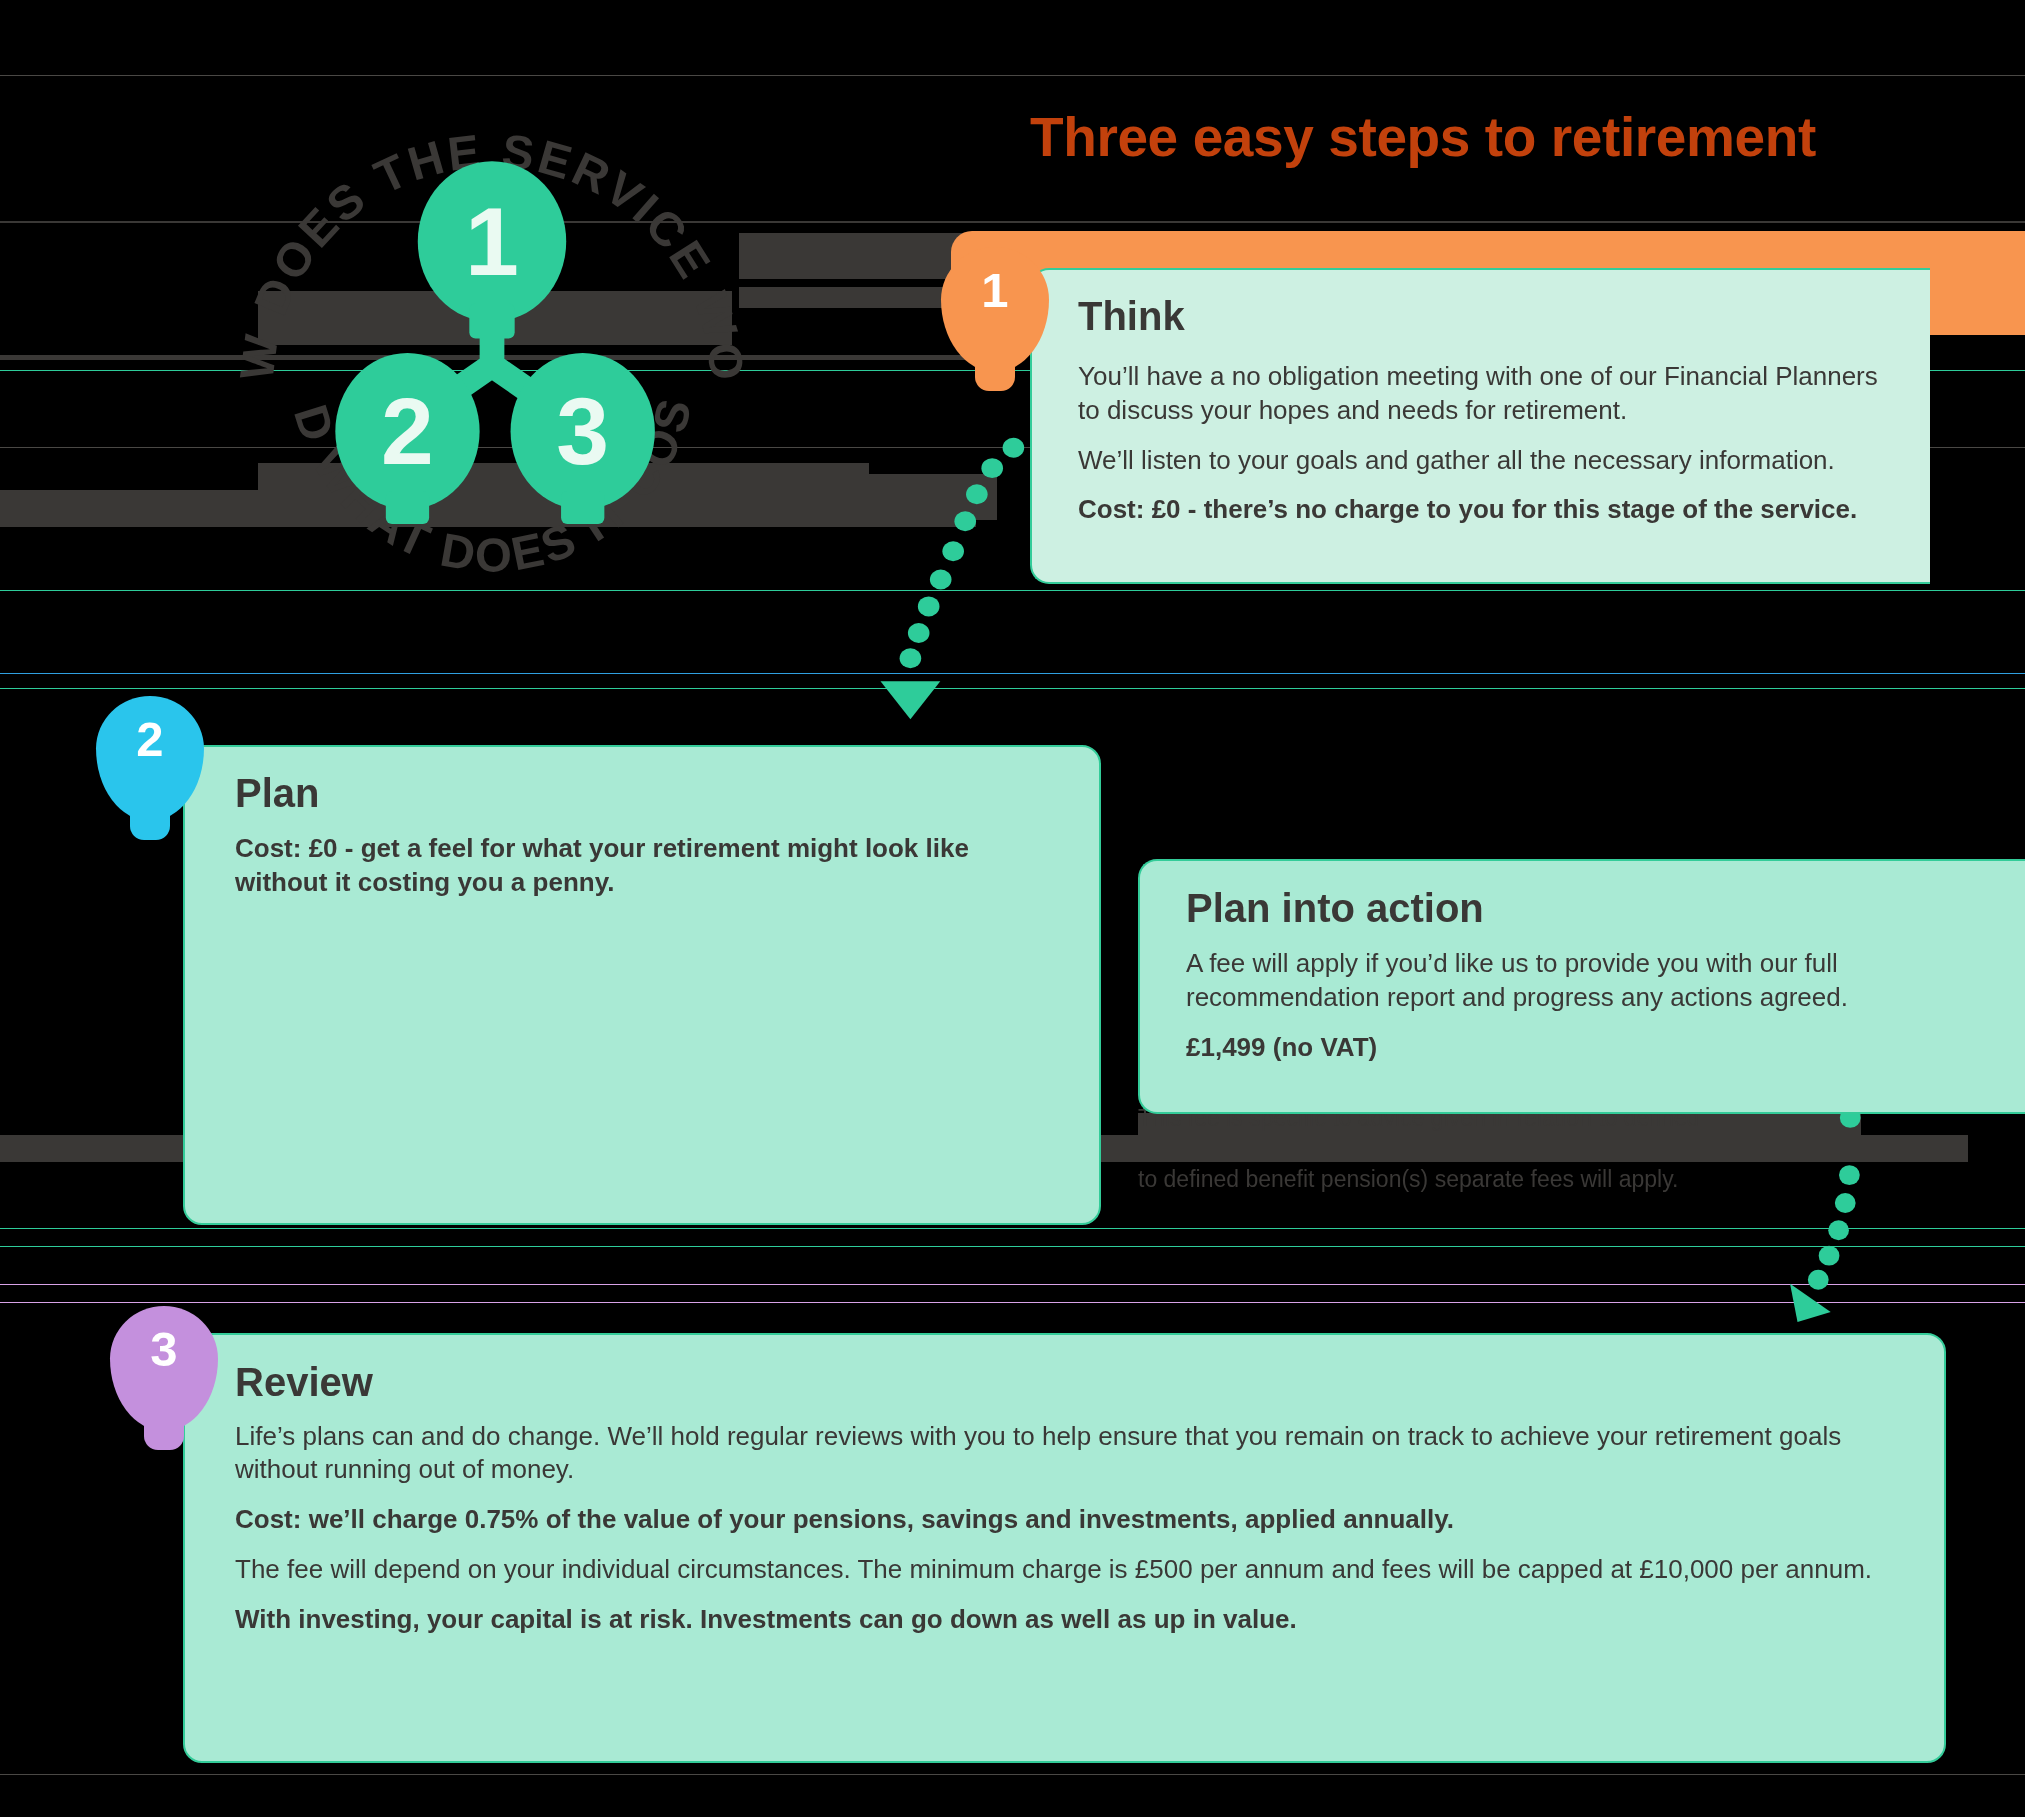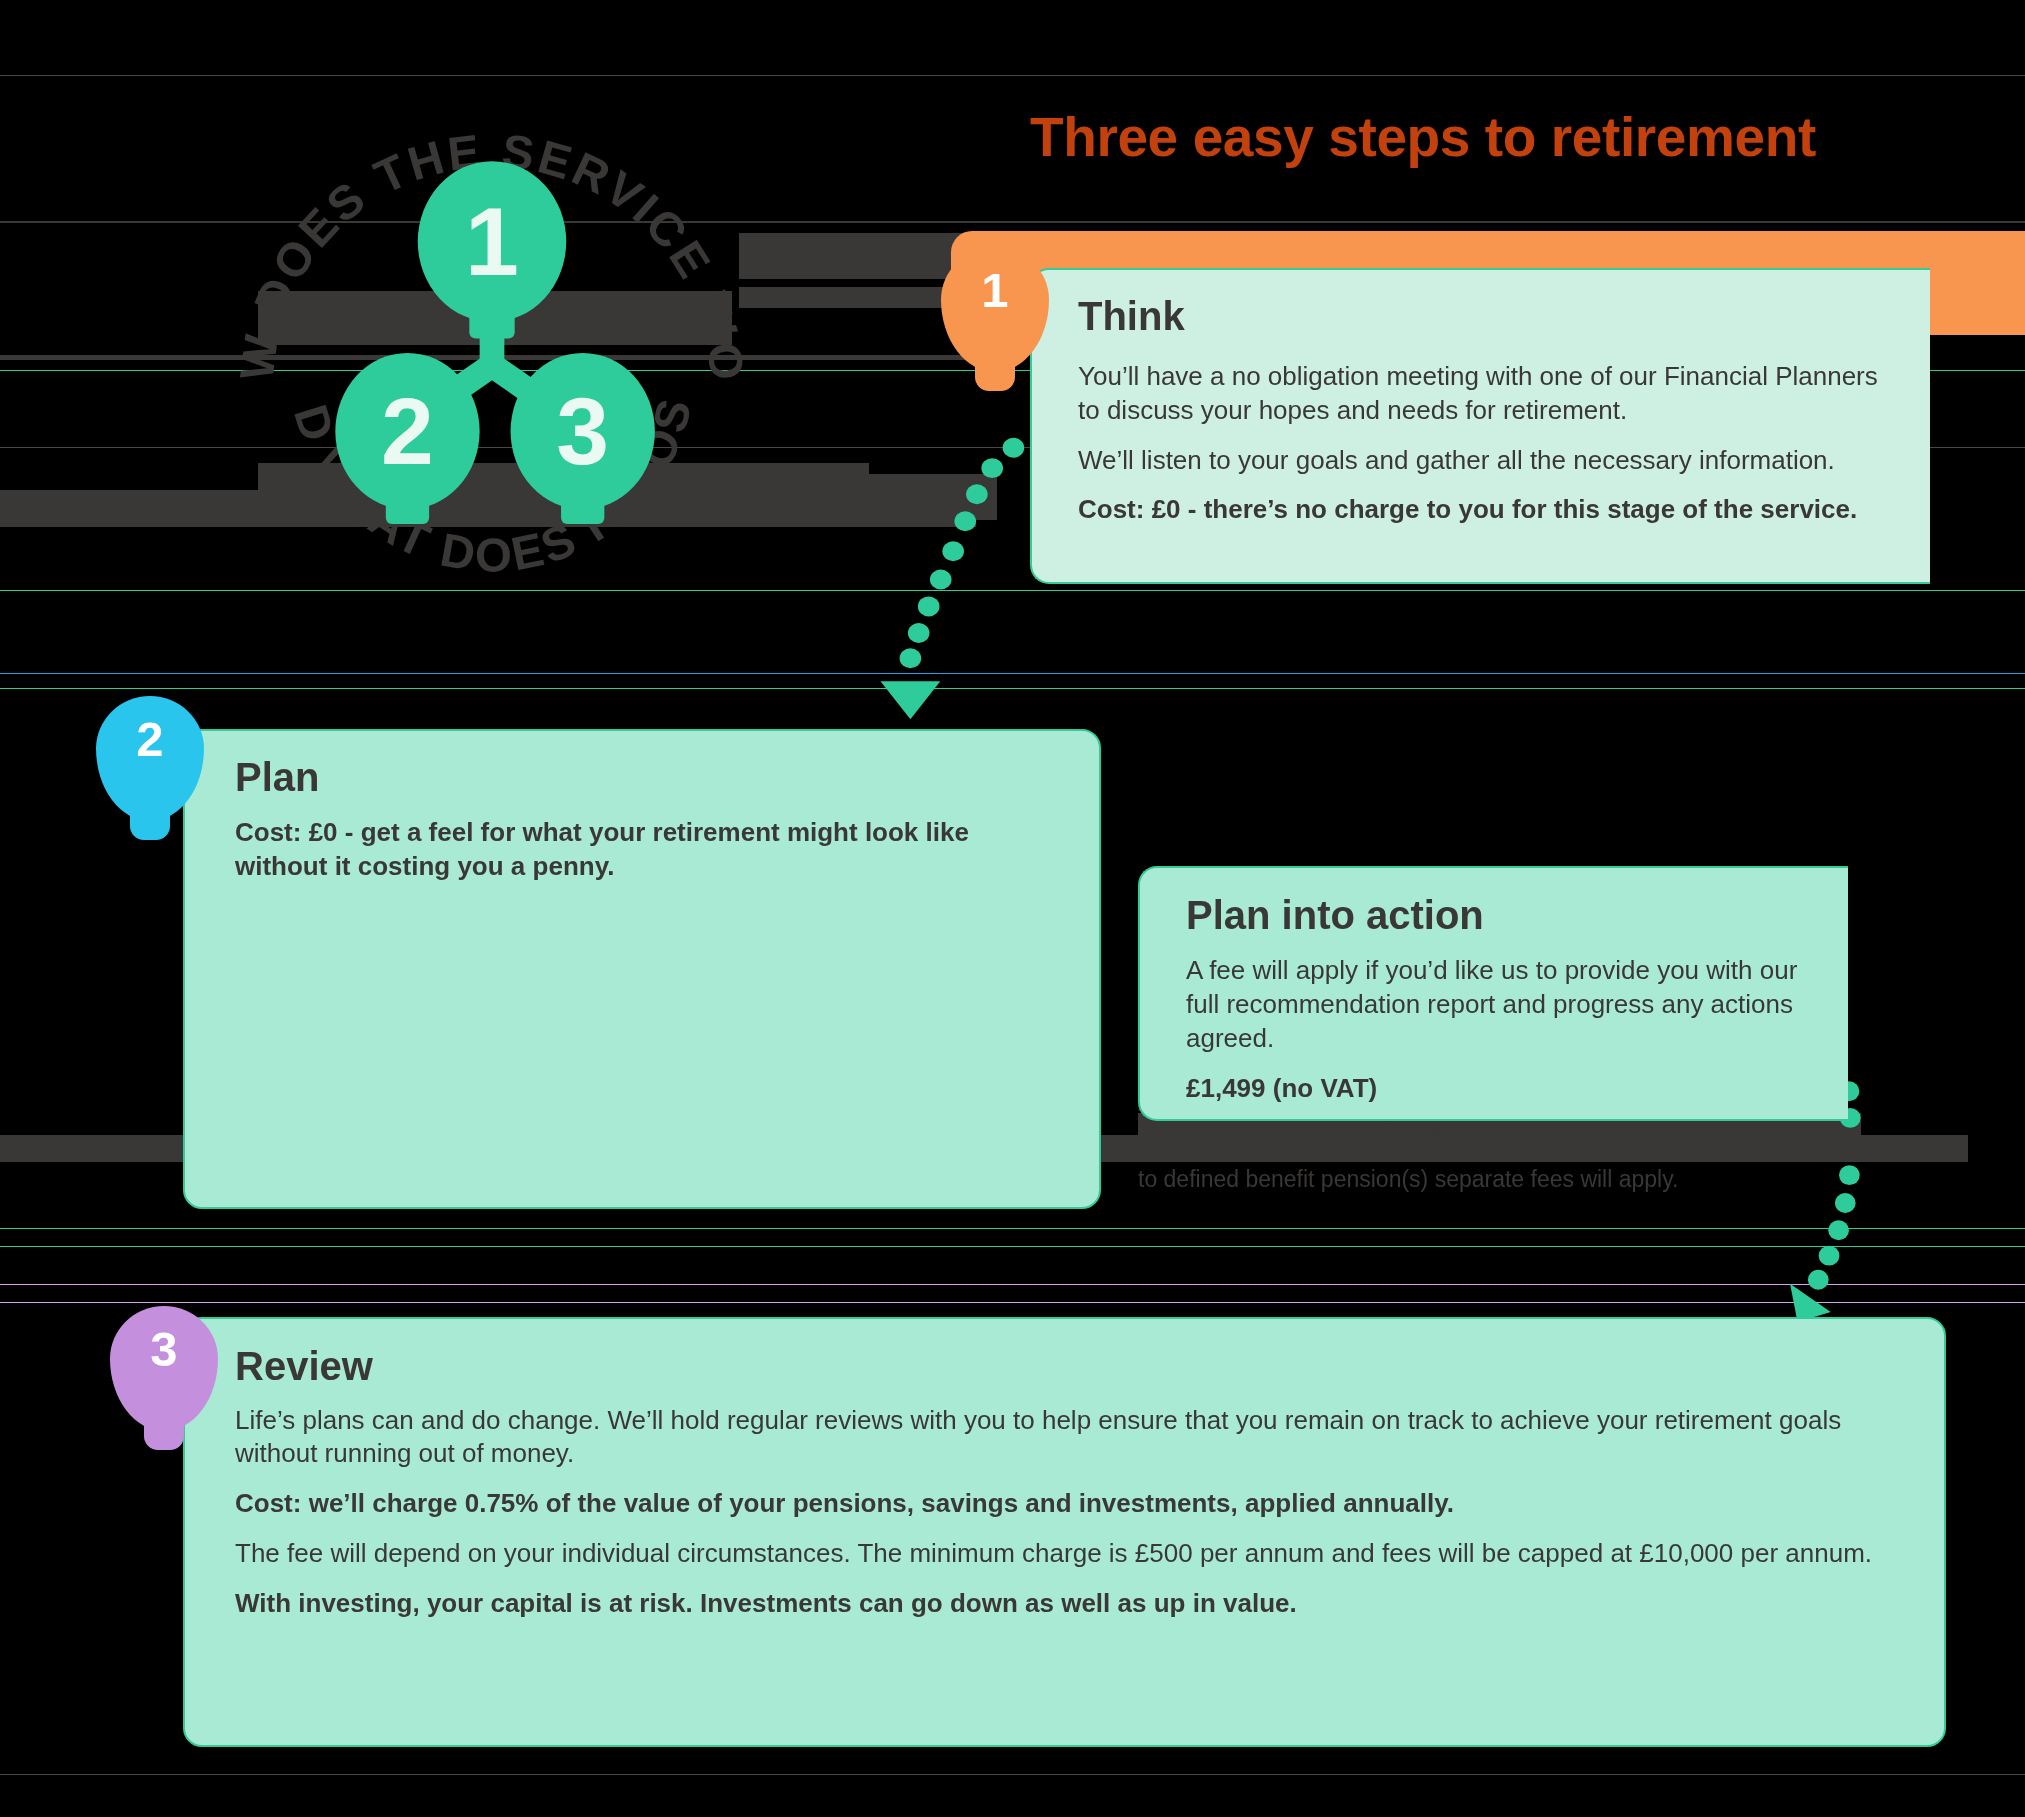--- a/index.html
+++ b/index.html
@@ -104,34 +104,34 @@
   }
 
   
   .card {
     position: absolute;
     border-radius: 19px;
     border: 2.9px solid #33CC99;
     z-index: 20;
   }
   .card.pale  { background: #CDF0E2; }
-  .card.mint  { background: #A9EAD4; }
+  .card.mint  { background: #A9EAD4; margin-top: 16px; }
 
   #card-think {
     left: 1030px; top: 268px; width: 900px; height: 316px;
     border-right: none;
     border-radius: 19px 0 0 19px;
     padding: 25px 46px 16.6px 46px;
   }
   #card-plan {
     left: 183px; top: 729px; width: 918px; height: 480px;
     padding: 25px 50px 16.6px 50px;
   }
   #card-action {
-    left: 1138px; top: 866px; width: 710px; height: 255px;
+    left: 1138px; top: 843px; width: 887px; height: 255px;
     border-right: none;
     border-radius: 19px 0 0 19px;
     padding: 26px 46px 16.6px 46px;
   }
   #card-review {
     left: 183px; top: 1317px; width: 1763px; height: 430px;
     padding: 26px 50px 16.6px 50px;
   }
 
   .card-title {

